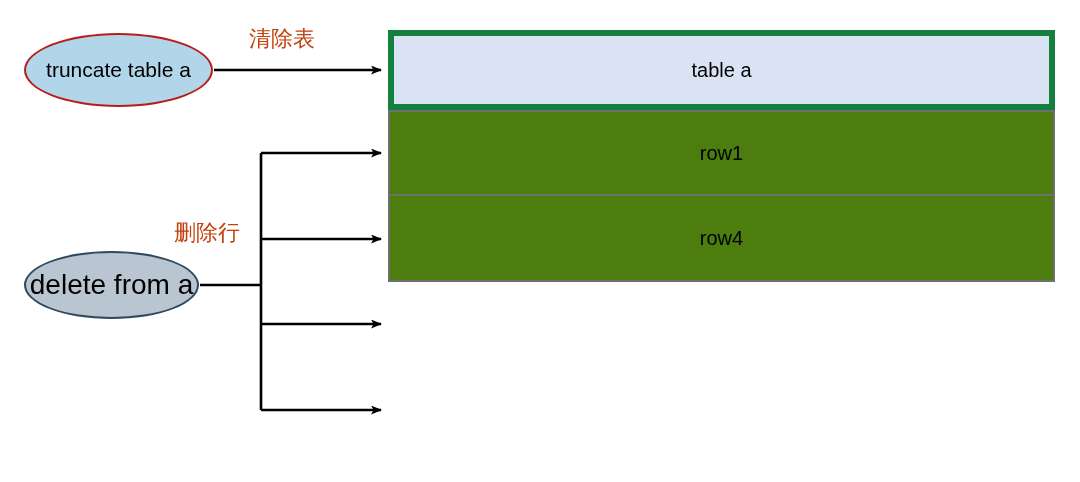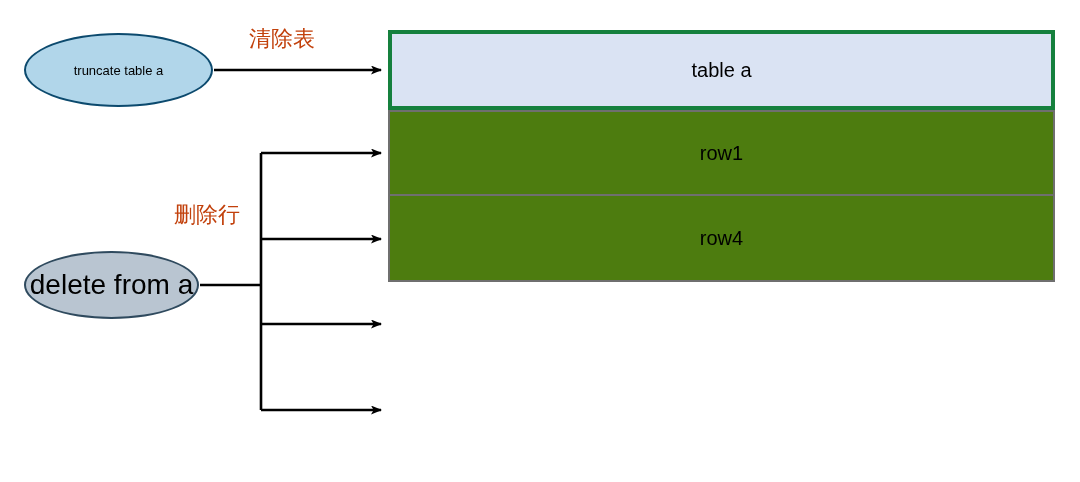--- a/index.html
+++ b/index.html
@@ -39,22 +39,22 @@
     text-align: center;
     color: #000000;
     white-space: nowrap;
   }
   #node-truncate {
     left: 24px;
     top: 33px;
     width: 189px;
     height: 74px;
     background: #b1d6ea;
-    border: 2px solid #0c4a6e;
-    font-size: 13px;
+    border: 2px solid #b91c1c;
+    font-size: 21px;
   }
   #node-delete {
     left: 24px;
     top: 251px;
     width: 175px;
     height: 68px;
     background: #b9c5d1;
     border: 2px solid #2f4a5e;
     font-size: 28px;
   }
@@ -66,21 +66,21 @@
     white-space: nowrap;
     font-size: 22px;
     line-height: 1.1;
   }
   #label-truncate-edge {
     left: 249px;
     top: 27px;
   }
   #label-delete-edge {
     left: 174px;
-    top: 203px;
+    top: 221px;
   }
 
   
   #table-a {
     position: absolute;
     left: 388px;
     top: 30px;
     width: 667px;
     height: 428px;
     box-sizing: border-box;
@@ -92,21 +92,21 @@
     display: flex;
     align-items: center;
     justify-content: center;
     color: #000000;
     font-size: 20px;
     white-space: nowrap;
   }
   .table-header-cell {
     height: 80px;
     background: #dae3f3;
-    border: 4px solid #15803d;
+    border: 6px solid #15803d;
   }
   .table-row-cell {
     height: 86px;
     background: #4d7c0f;
     border: 2px solid #6f6f6f;
     border-top-width: 0;
   }
   .table-row-cell.first-row {
     border-top-width: 2px;
   }

